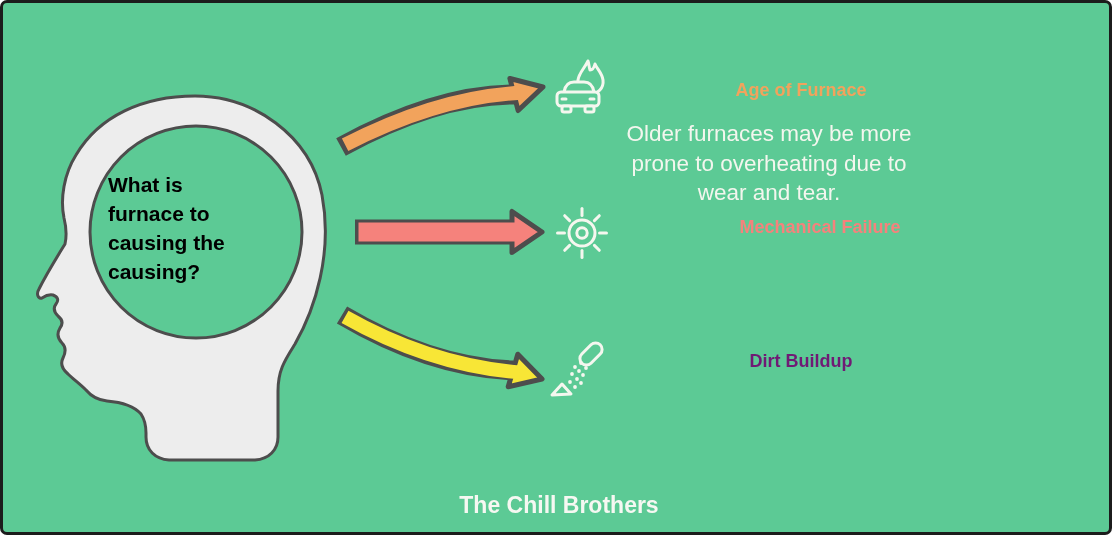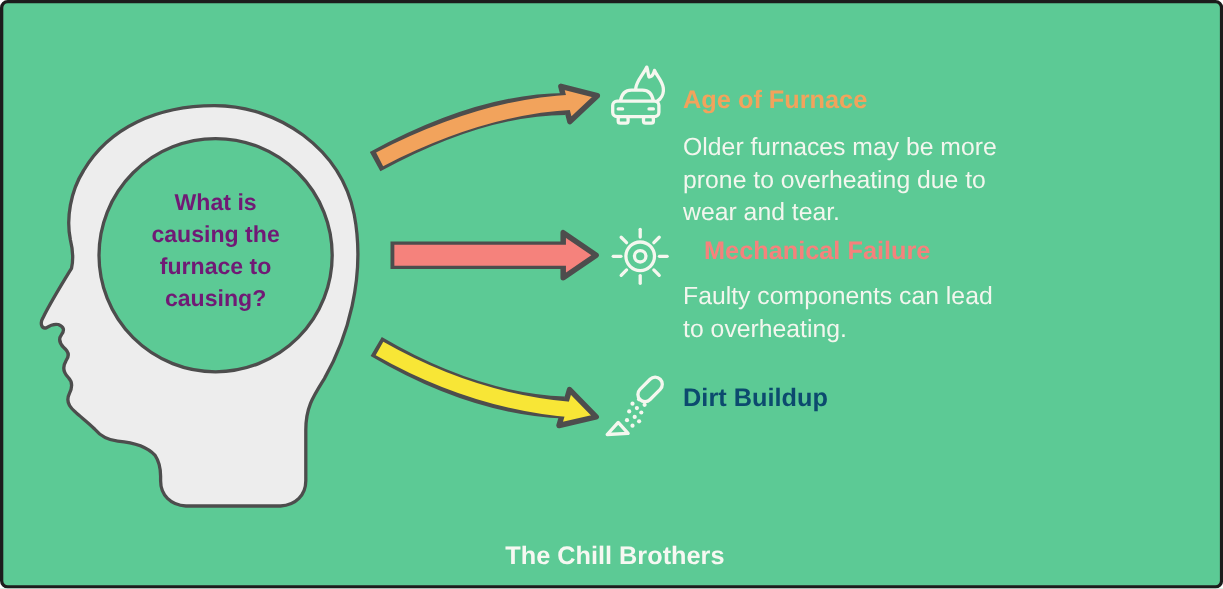--- a/index.html
+++ b/index.html
@@ -22,33 +22,33 @@
   .shaft-p{fill:none;stroke:#f5827c;stroke-width:19;}
   .shaft-y{fill:none;stroke:#f8e636;stroke-width:14;}
   .edge{stroke:#4d4d4d;stroke-width:5;stroke-linejoin:round;}
   .ico{stroke:#f5f7ef;fill:none;stroke-width:3;stroke-linecap:round;stroke-linejoin:round;}
   .ico-bg{fill:#5cca95;}
   .dot{fill:#f5f7ef;stroke:none;}
   .icon-box{position:absolute;}
   .question{
     position:absolute;left:105px;top:167px;width:176px;
     font-size:21px;font-weight:bold;line-height:29px;
-    color:#701a75;text-align:center;
+    color:#000000;
   }
   .question span{display:block;}
   .cause-title{
     position:absolute;left:618px;width:360px;
-    font-size:23px;font-weight:bold;line-height:30px;
+    font-size:18px;font-weight:bold;line-height:30px;text-align:center;
   }
   .c-orange{color:#f2a35c;}
   .c-pink{color:#f5827c;}
-  .c-yellow{color:#0c4a6e;}
+  .c-yellow{color:#701a75;}
   .cause-desc{
     position:absolute;left:618px;width:296px;
-    font-size:22.5px;line-height:29.5px;color:#f3f6ee;
+    font-size:22.5px;line-height:29.5px;color:#f3f6ee;text-align:center;
   }
   .t1{top:72px;} .d1{top:116px;}
   .t2{top:209px;margin-left:19px;} .d2{top:251px;}
   .t3{top:343px;} .d3{top:389px;}
   .brand{
     position:absolute;left:0;top:489px;width:1112px;
     text-align:center;font-size:23px;font-weight:bold;color:#f6f8f2;
   }
 </style>
 </head>
@@ -138,28 +138,27 @@
     <circle class="dot" cx="35" cy="37" r="1.9"></circle>
     <circle class="dot" cx="29" cy="41" r="1.9"></circle>
     <circle class="dot" cx="22" cy="44" r="1.9"></circle>
     <circle class="dot" cx="33" cy="45" r="1.9"></circle>
     <circle class="dot" cx="27" cy="49" r="1.9"></circle>
     <path class="ico" d="M4,57 L14,46 L23,56 Z"></path>
   </svg>
 
   <div class="question">
     <span>What is</span>
+    <span>furnace to</span>
     <span>causing the</span>
-    <span>furnace to</span>
     <span>causing?</span>
   </div>
 
   <div class="cause-title c-orange t1">Age of Furnace</div>
   <div class="cause-desc d1">Older furnaces may be more prone to overheating due to wear and tear.</div>
 
   <div class="cause-title c-pink t2">Mechanical Failure</div>
-  <div class="cause-desc d2">Faulty components can lead to overheating.</div>
 
   <div class="cause-title c-yellow t3">Dirt Buildup</div>
 
   <div class="brand">The Chill Brothers</div>
 
 </div>
 
 </body></html>

